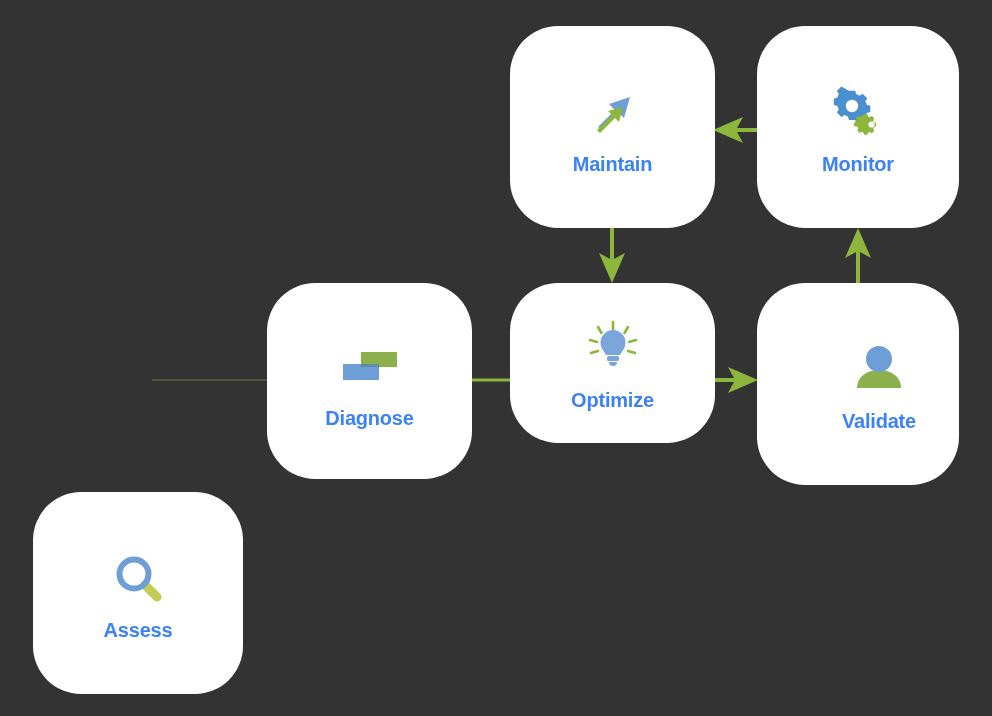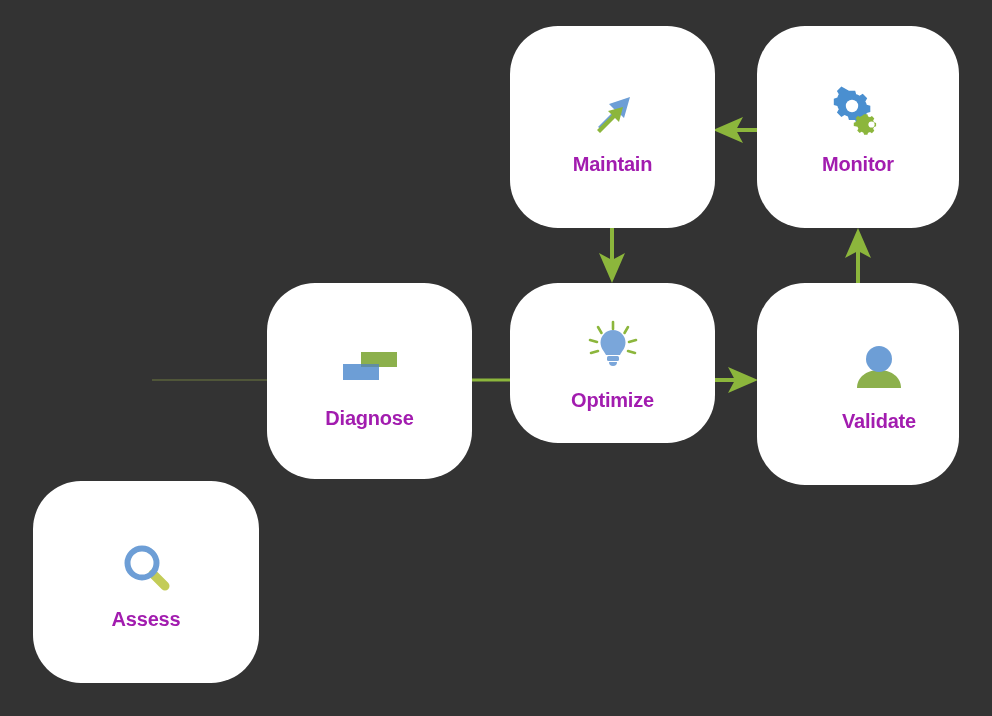--- a/index.html
+++ b/index.html
@@ -45,34 +45,34 @@
     width: 64px;
     height: 64px;
     display: flex;
     align-items: center;
     justify-content: center;
     margin-bottom: 8px;
   }
   .card-label {
     font-size: 20px;
     font-weight: bold;
-    color: #a21caf;
+    color: #3b82f6;
     letter-spacing: -0.2px;
     line-height: 1;
     text-align: left;
     white-space: nowrap;
   }
 
   
   .card-maintain { left: 510px; top: 26px;  width: 205px; height: 202px; }
   .card-monitor  { left: 757px; top: 26px;  width: 202px; height: 202px; }
   .card-diagnose { left: 267px; top: 283px; width: 205px; height: 196px; }
   .card-optimize { left: 510px; top: 283px; width: 205px; height: 160px; }
   .card-validate { left: 757px; top: 283px; width: 202px; height: 202px; padding-left: 42px; }
-  .card-assess   { left: 33px;  top: 481px; width: 226px; height: 202px; }
+  .card-assess   { left: 33px;  top: 492px; width: 210px; height: 202px; }
 
   
   .card-maintain .card-label,
   .card-monitor  .card-label,
   .card-diagnose .card-label,
   .card-optimize .card-label,
   .card-validate .card-label,
   .card-assess   .card-label { margin-top: 2px; }
 </style>
 </head>

